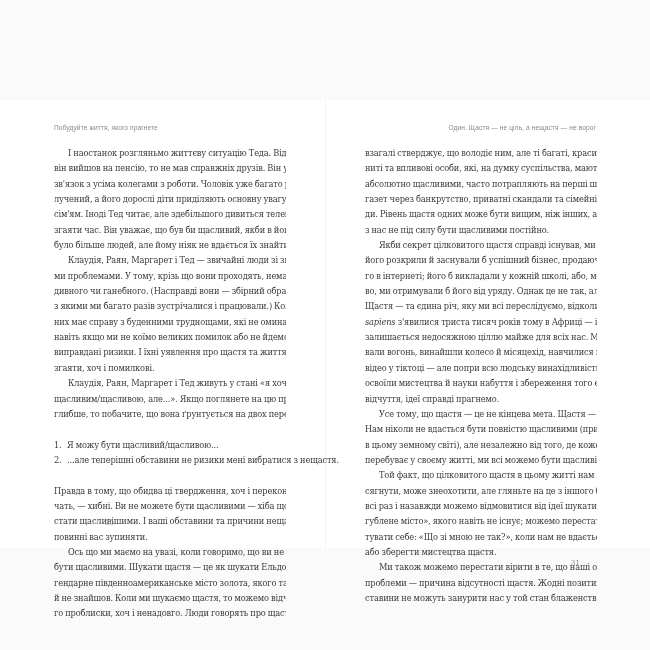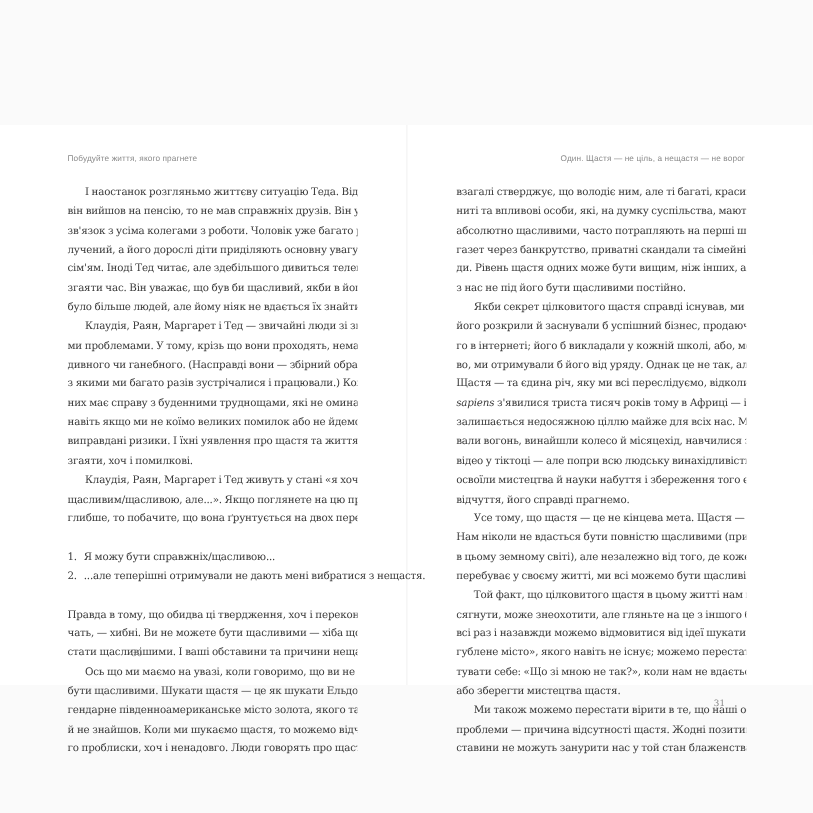--- a/index.html
+++ b/index.html
@@ -109,59 +109,60 @@
         <span class="line">них має справу з буденними труднощами, які не оминають і нас,</span>
         <span class="line">навіть якщо ми не коїмо великих помилок або не йдемо на не-</span>
         <span class="line">виправдані ризики. І їхні уявлення про щастя та життя також</span>
         <span class="line last">згаяти, хоч і помилкові.</span>
         <span class="line first">Клаудія, Раян, Маргарет і Тед живуть у стані «я хочу бути</span>
         <span class="line">щасливим/щасливою, але...». Якщо поглянете на цю проблему</span>
         <span class="line last">глибше, то побачите, що вона ґрунтується на двох переконаннях:</span>
         <div class="gap"></div>
         <div class="list-item">
           <span class="list-num">1.</span>
-          <span>Я можу бути справжніх/щасливою...</span>
+          <span>Я можу бути щасливий/щасливою...</span>
         </div>
         <div class="list-item">
           <span class="list-num">2.</span>
-          <span>...але теперішні отримували не дають мені вибратися з нещастя.</span>
+          <span>...але теперішні обставини не ризики мені вибратися з нещастя.</span>
         </div>
         <div class="gap"></div>
         <span class="line">Правда в тому, що обидва ці твердження, хоч і переконливо зву-</span>
         <span class="line">чать, — хибні. Ви не можете бути щасливими — хіба що можете</span>
         <span class="line">стати щасливішими. І ваші обставини та причини нещастя не</span>
+        <span class="line last">повинні вас зупиняти.</span>
         <span class="line first">Ось що ми маємо на увазі, коли говоримо, що ви не можете</span>
         <span class="line">бути щасливими. Шукати щастя — це як шукати Ельдорадо, ле-</span>
         <span class="line">гендарне південноамериканське місто золота, якого так ніхто</span>
         <span class="line">й не знайшов. Коли ми шукаємо щастя, то можемо відчути йо-</span>
         <span class="line">го проблиски, хоч і ненадовго. Люди говорять про щастя, дехто</span>
       </div>
     <div class="page-number">30</div>
   </div>
 
   <div class="page right">
     <div class="running-head">Один. Щастя — не ціль, а нещастя — не ворог</div>
     <div class="body" id="right-body">
         <span class="line">взагалі стверджує, що володіє ним, але ті багаті, красиві, знаме-</span>
         <span class="line">ниті та впливові особи, які, на думку суспільства, мають бути</span>
         <span class="line">абсолютно щасливими, часто потрапляють на перші шпальти</span>
         <span class="line">газет через банкрутство, приватні скандали та сімейні негараз-</span>
         <span class="line">ди. Рівень щастя одних може бути вищим, ніж інших, але нікому</span>
-        <span class="line last">з нас не під його бути щасливими постійно.</span>
+        <span class="line last">з нас не під силу бути щасливими постійно.</span>
         <span class="line first">Якби секрет цілковитого щастя справді існував, ми б давно</span>
         <span class="line">його розкрили й заснували б успішний бізнес, продаючи йо-</span>
         <span class="line">го в інтернеті; його б викладали у кожній школі, або, можли-</span>
         <span class="line">во, ми отримували б його від уряду. Однак це не так, але чому?</span>
         <span class="line">Щастя — та єдина річ, яку ми всі переслідуємо, відколи </span>
         <span class="line"><em>sapiens</em> з'явилися триста тисяч років тому в Африці — і надалі</span>
         <span class="line">залишається недосяжною ціллю майже для всіх нас. Ми опану-</span>
         <span class="line">вали вогонь, винайшли колесо й місяцехід, навчилися знімати</span>
         <span class="line">відео у тіктоці — але попри всю людську винахідливість так і не</span>
         <span class="line">освоїли мистецтва й науки набуття і збереження того єдиного</span>
-        <span class="line last">відчуття, його справді прагнемо.</span>
+        <span class="line last">відчуття, ідеї справді прагнемо.</span>
         <span class="line first">Усе тому, що щастя — це не кінцева мета. Щастя — це процес.</span>
         <span class="line">Нам ніколи не вдасться бути повністю щасливими (принаймні</span>
         <span class="line">в цьому земному світі), але незалежно від того, де кожен із нас</span>
         <span class="line">перебуває у своєму житті, ми всі можемо бути щасливішими.</span>
         <span class="line first">Той факт, що цілковитого щастя в цьому житті нам не до-</span>
         <span class="line">сягнути, може знеохотити, але гляньте на це з іншого боку. Ми</span>
         <span class="line">всі раз і назавжди можемо відмовитися від ідеї шукати це «за-</span>
         <span class="line">гублене місто», якого навіть не існує; можемо перестати запи-</span>
         <span class="line">тувати себе: «Що зі мною не так?», коли нам не вдається знайти</span>
         <span class="line last">або зберегти мистецтва щастя.</span>

